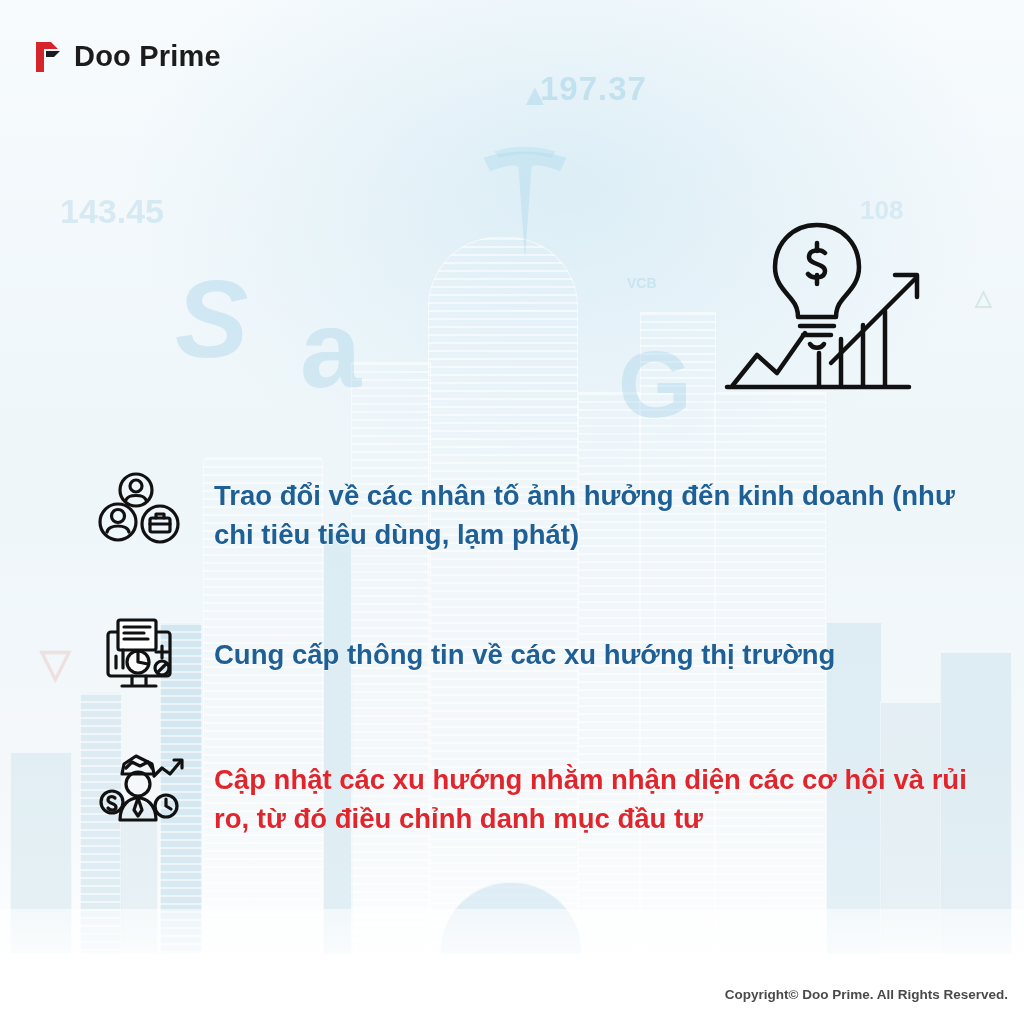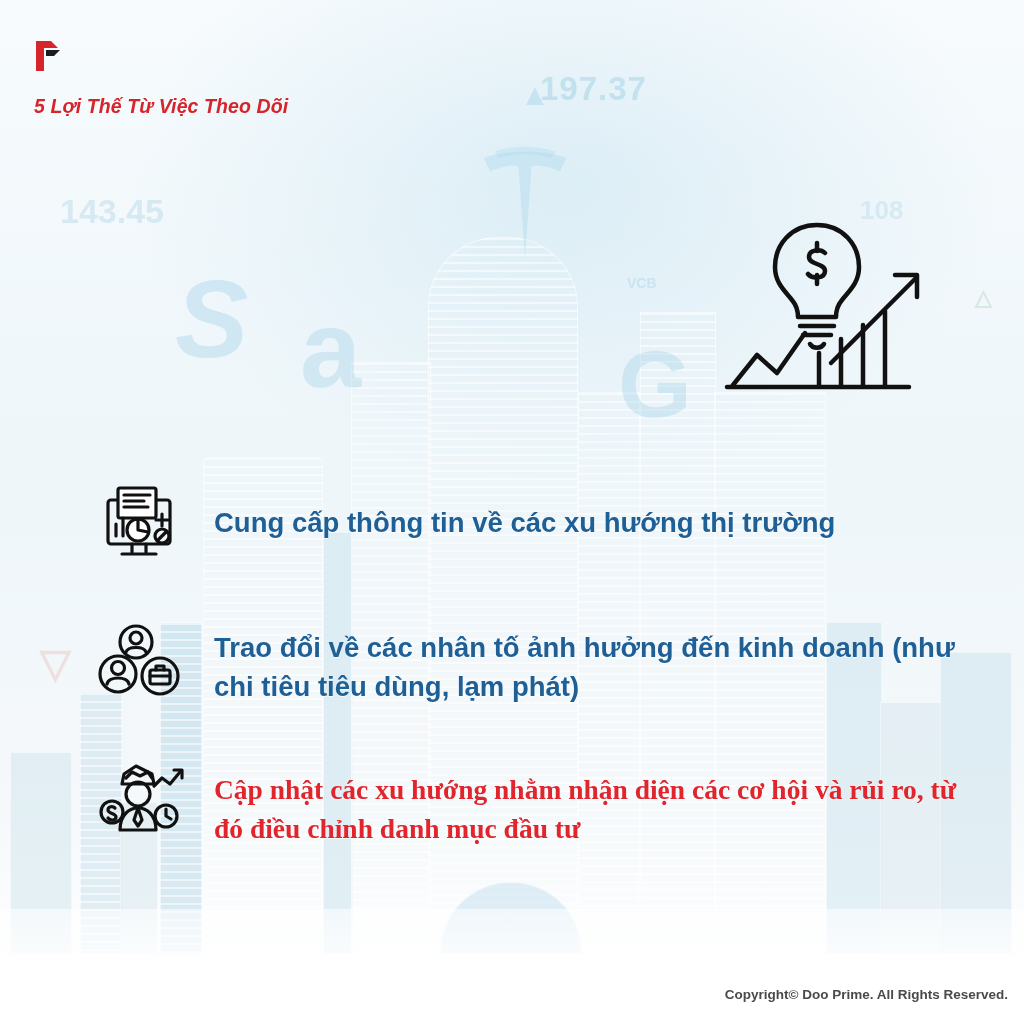--- a/index.html
+++ b/index.html
@@ -177,21 +177,21 @@
   }
   .row-text {
     font-size: 27.5px;
     font-weight: 700;
     line-height: 1.42;
     padding-top: 6px;
     max-width: 760px;
     text-shadow: 0 1px 0 rgba(255,255,255,0.75);
   }
   .row-text.blue { color: #1e5f96; }
-  .row-text.red  { color: #e0262c; font-family: Liberation Serif, serif; }
+  .row-text.red  { color: #e0262c; }
   .row.r2 { margin-top: 10px; align-items: center; }
   .row.r2 .row-text { padding-top: 0; }
   .row.r3 { margin-top: 24px; }
 
   .copyright {
     position: absolute;
     right: 16px;
     bottom: 22px;
     font-size: 13.5px;
     color: #4a4a4a;
@@ -244,24 +244,24 @@
 
   <div class="content">
 
     <div class="brand">
       <span class="brand-mark">
         <svg viewBox="0 0 30 32" width="30" height="32">
           <path d="M2 1 H17 L24 8 L10 8 L10 31 L2 31 Z" fill="#d6242b"></path>
           <path d="M12 10 H26 L20 16 L12 16 Z" fill="#1c1c1c"></path>
         </svg>
       </span>
+      <span class="brand-name">Doo Prime</span>
     </div>
 
     <div class="sub-title">
-      <div>5 Lợi Thế Từ Việc Theo Dõi</div>
     </div>
 
 
     <svg class="hero-icon" viewBox="0 0 210 200">
       <g fill="none" stroke="#111111" stroke-width="4.5" stroke-linecap="round" stroke-linejoin="round">
         <path d="M98 20 C72 20, 56 40, 56 62 C56 78, 66 86, 73 95 C78 101, 79 107, 79 112 L117 112 C117 107, 118 101, 123 95 C130 86, 140 78, 140 62 C140 40, 124 20, 98 20 Z"></path>
         <line x1="81" y1="121" x2="115" y2="121"></line>
         <line x1="84" y1="130" x2="112" y2="130"></line>
         <path d="M91 139 C94 144, 102 144, 105 139"></path>
         <path d="M106 48 C102 44, 90 44, 90 52 C90 60, 106 58, 106 66 C106 74, 93 74, 89 69"></path>
@@ -275,20 +275,38 @@
         <line x1="144" y1="180" x2="144" y2="120"></line>
         <line x1="166" y1="180" x2="166" y2="106"></line>
         <path d="M112 158 L150 120 L176 94 L196 74"></path>
         <path d="M176 70 L198 70 L198 92"></path>
         <line x1="8" y1="182" x2="190" y2="182"></line>
       </g>
     </svg>
 
     <div class="bullets">
 
+      <div class="row r1">
+        <div class="row-icon">
+          <svg viewBox="0 0 92 86" width="92" height="86" fill="none" stroke="#111" stroke-width="3.2" stroke-linecap="round" stroke-linejoin="round">
+            <circle cx="40" cy="20" r="16"></circle>
+            <circle cx="40" cy="16" r="6"></circle>
+            <path d="M30 30 C32 24, 48 24, 50 30"></path>
+            <circle cx="22" cy="52" r="18"></circle>
+            <circle cx="22" cy="46" r="6.5"></circle>
+            <path d="M11 62 C13 54, 31 54, 33 62"></path>
+            <circle cx="64" cy="54" r="18"></circle>
+            <rect x="54" y="48" width="20" height="14" rx="2"></rect>
+            <path d="M60 48 V44 H68 V48"></path>
+            <line x1="54" y1="54" x2="74" y2="54"></line>
+          </svg>
+        </div>
+        <div class="row-text blue">Trao đổi về các nhân tố ảnh hưởng đến kinh doanh (như chi tiêu tiêu dùng, lạm phát)</div>
+      </div>
+
       <div class="row r2">
         <div class="row-icon">
           <svg viewBox="0 0 92 86" width="92" height="86" fill="none" stroke="#111" stroke-width="3.2" stroke-linecap="round" stroke-linejoin="round">
             <rect x="12" y="20" width="62" height="44" rx="3"></rect>
             <path d="M36 64 L36 72 M50 64 L50 72 M26 74 H60"></path>
             <rect x="22" y="8" width="38" height="30" rx="2" fill="#fff"></rect>
             <line x1="28" y1="15" x2="54" y2="15"></line>
             <line x1="28" y1="21" x2="48" y2="21"></line>
             <line x1="28" y1="27" x2="52" y2="27"></line>
             <circle cx="42" cy="50" r="11" fill="#fff"></circle>
@@ -296,38 +314,20 @@
             <line x1="20" y1="56" x2="20" y2="44"></line>
             <line x1="27" y1="56" x2="27" y2="38"></line>
             <path d="M60 40 L72 40 M66 34 L66 46"></path>
             <circle cx="66" cy="56" r="7"></circle>
             <path d="M62 60 L70 52"></path>
           </svg>
         </div>
         <div class="row-text blue">Cung cấp thông tin về các xu hướng thị trường</div>
       </div>
 
-      <div class="row r1">
-        <div class="row-icon">
-          <svg viewBox="0 0 92 86" width="92" height="86" fill="none" stroke="#111" stroke-width="3.2" stroke-linecap="round" stroke-linejoin="round">
-            <circle cx="40" cy="20" r="16"></circle>
-            <circle cx="40" cy="16" r="6"></circle>
-            <path d="M30 30 C32 24, 48 24, 50 30"></path>
-            <circle cx="22" cy="52" r="18"></circle>
-            <circle cx="22" cy="46" r="6.5"></circle>
-            <path d="M11 62 C13 54, 31 54, 33 62"></path>
-            <circle cx="64" cy="54" r="18"></circle>
-            <rect x="54" y="48" width="20" height="14" rx="2"></rect>
-            <path d="M60 48 V44 H68 V48"></path>
-            <line x1="54" y1="54" x2="74" y2="54"></line>
-          </svg>
-        </div>
-        <div class="row-text blue">Trao đổi về các nhân tố ảnh hưởng đến kinh doanh (như chi tiêu tiêu dùng, lạm phát)</div>
-      </div>
-
       <div class="row r3">
         <div class="row-icon">
           <svg viewBox="0 0 92 86" width="92" height="86" fill="none" stroke="#111" stroke-width="3.2" stroke-linecap="round" stroke-linejoin="round">
             <path d="M28 10 L40 2 L56 10 L58 20 L26 20 Z"></path>
             <path d="M30 14 L36 8 L44 12 L52 8 L56 14"></path>
             <circle cx="42" cy="30" r="12"></circle>
             <path d="M24 66 C24 50, 34 44, 42 44 C50 44, 60 50, 60 66 Z"></path>
             <path d="M42 44 L38 56 L42 62 L46 56 Z"></path>
             <circle cx="16" cy="48" r="11"></circle>
             <path d="M19 44 C17 42, 12 42, 12 46 C12 50, 20 49, 20 53 C20 57, 14 57, 12 54"></path>

